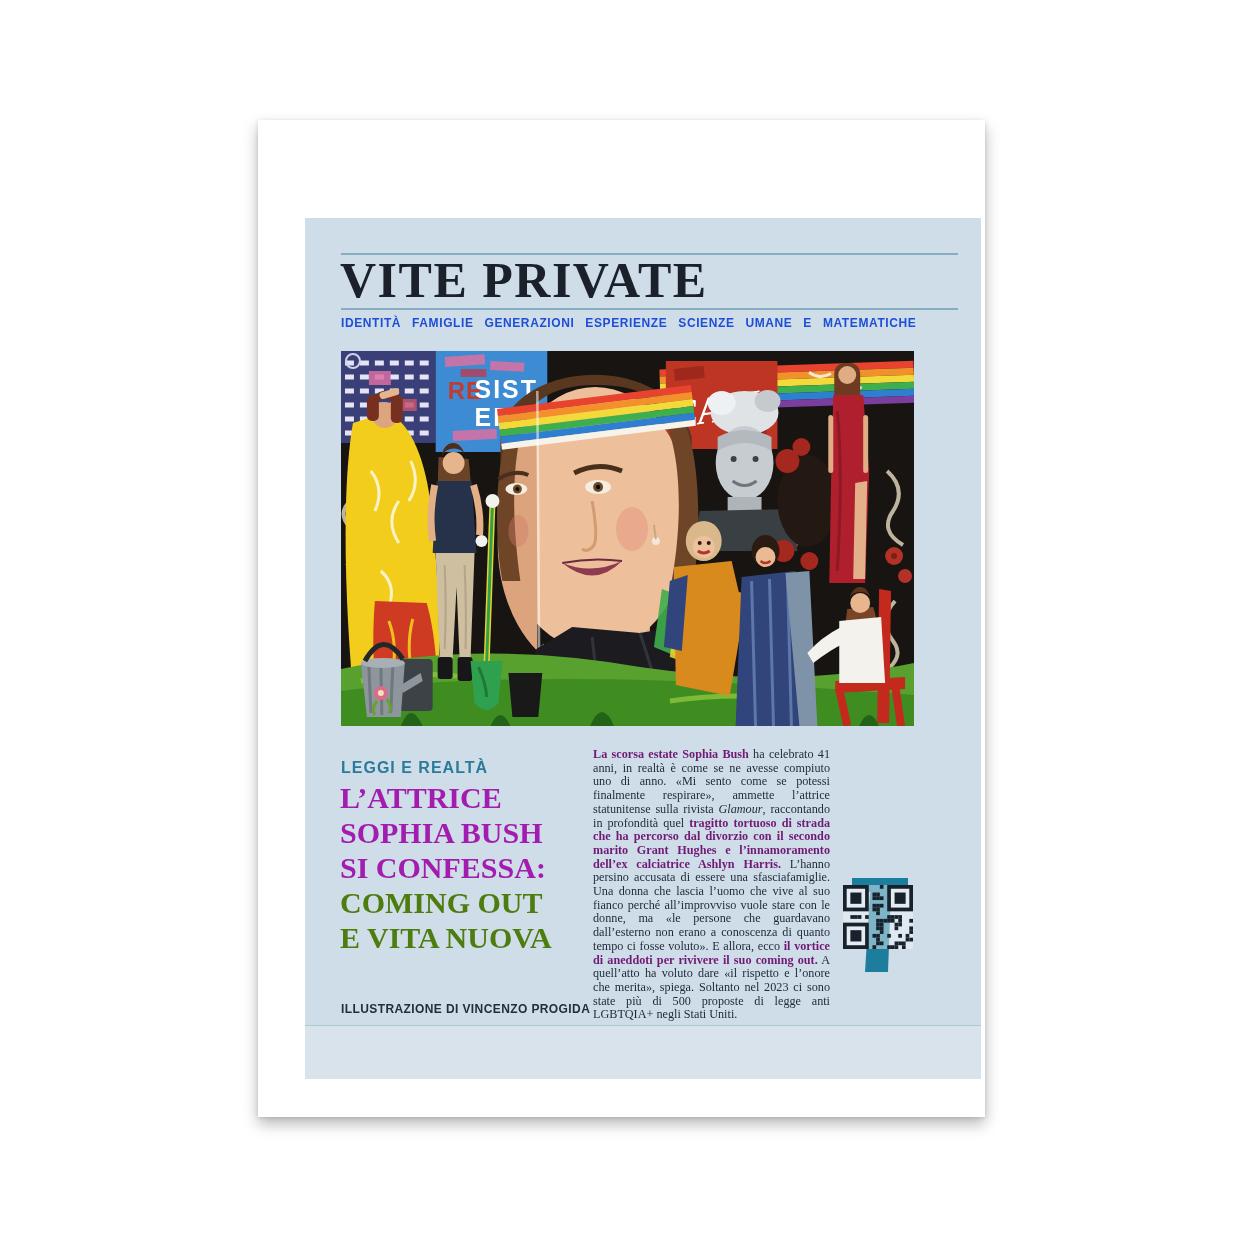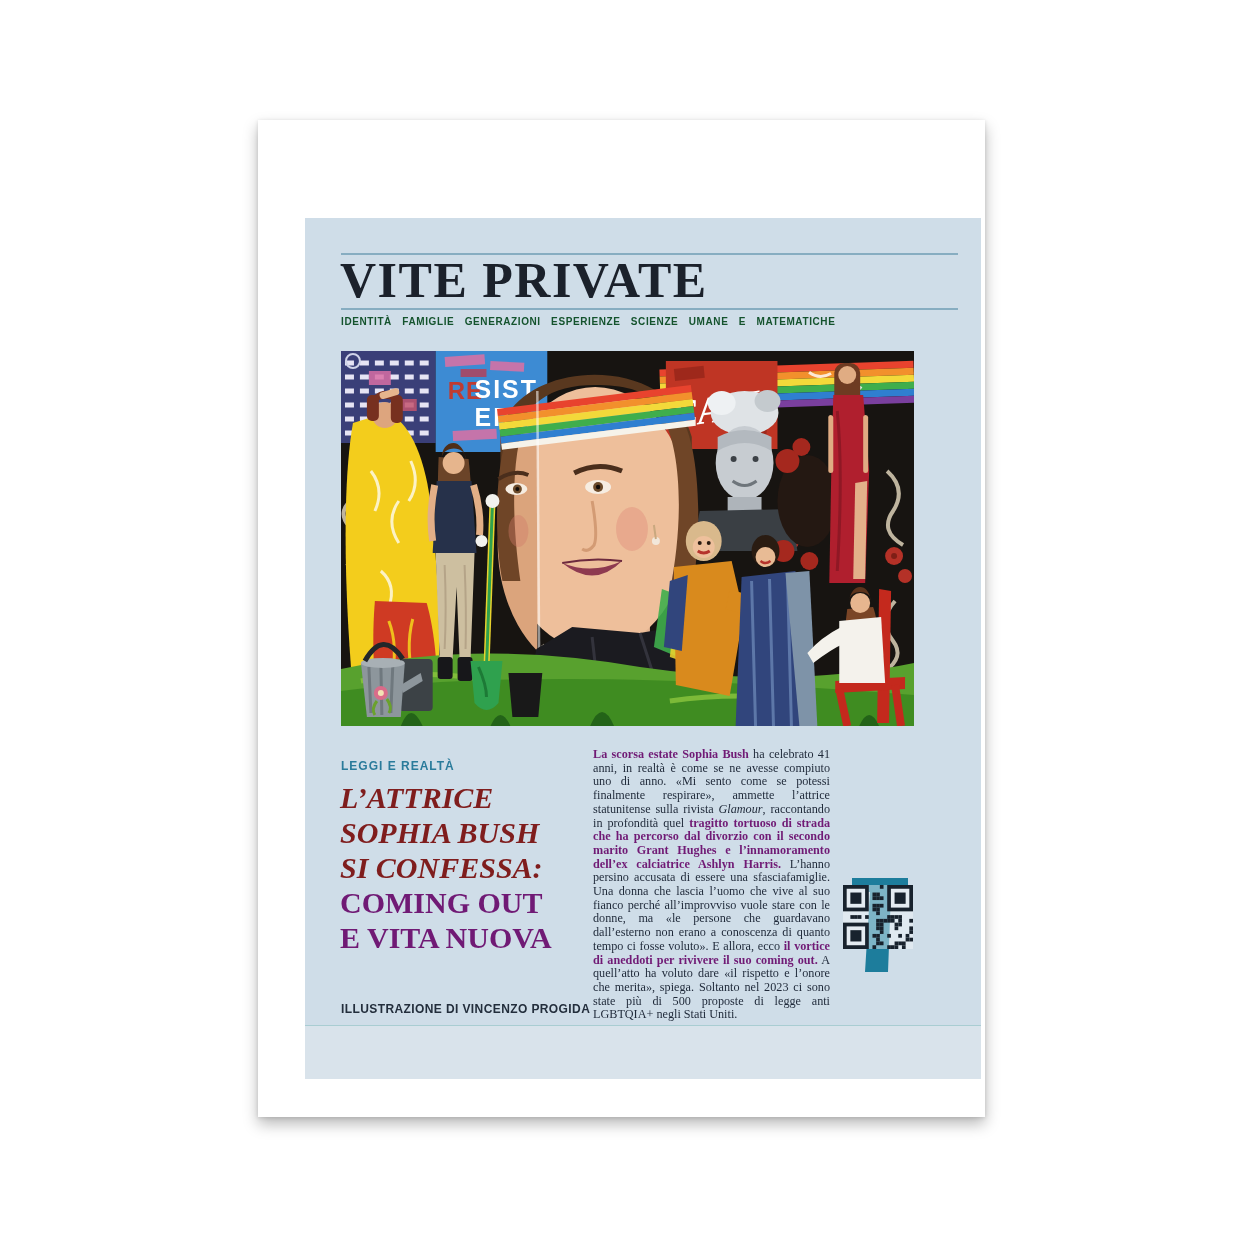--- a/index.html
+++ b/index.html
@@ -14,34 +14,34 @@
   .panel{position:absolute;left:47px;top:62px;width:676px;height:861px;background:#cfdde8;margin-top:36px;}
 
   .rule{position:absolute;left:36px;width:617px;height:2px;background:#6f9cb4;opacity:.75;}
   .rule.r1{top:35px;}
   .rule.r2{top:90px;}
 
   .masthead-title{position:absolute;left:35px;top:36px;width:617px;
     font-family:"Liberation Serif",serif;font-size:50px;line-height:52px;font-weight:600;
     color:#1b212b;letter-spacing:1.5px;white-space:nowrap;}
   .masthead-subtitle{position:absolute;left:36px;top:98px;width:617px;
-    font-size:10px;font-weight:bold;color:#14532d;letter-spacing:.6px;word-spacing:7px;
+    font-size:12px;font-weight:bold;color:#1d4ed8;letter-spacing:.6px;word-spacing:7px;
     white-space:nowrap;}
 
   .collage{position:absolute;left:36px;top:133px;width:573px;height:375px;overflow:hidden;
     background:#14b8a6;}
   .collage svg{display:block;width:100%;height:100%;}
 
-  .kicker{position:absolute;left:36px;top:541px;font-size:12px;font-weight:bold;
+  .kicker{position:absolute;left:36px;top:541px;font-size:16px;font-weight:bold;
     color:#2a7b9b;letter-spacing:1px;}
   .headline{position:absolute;left:35px;top:562px;width:245px;
     font-family:"Liberation Serif",serif;font-size:30px;line-height:35px;font-weight:bold;
     white-space:pre-line;}
-  .headline .hl-teal{color:#7f1d1d;font-style:italic;}
-  .headline .hl-dark{color:#701a75;}
+  .headline .hl-teal{color:#a21caf;}
+  .headline .hl-dark{color:#4d7c0f;}
   .credit{position:absolute;left:36px;top:784px;font-size:12px;font-weight:bold;
     color:#232e3c;letter-spacing:.4px;white-space:nowrap;}
 
   .article-body{position:absolute;left:288px;top:530px;width:237px;
     font-family:"Liberation Serif",serif;font-size:12.2px;line-height:13.7px;
     color:#1e2838;text-align:justify;}
   .article-body .b{font-weight:bold;color:#701a75;}
   .article-body .i{font-style:italic;font-family:Liberation Serif, serif;}
 
   .qr-block{position:absolute;left:520px;top:648px;width:112px;}

